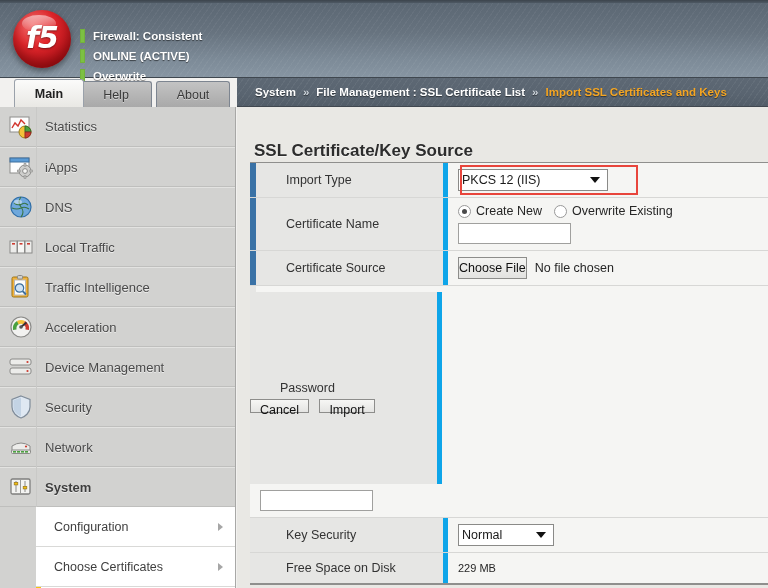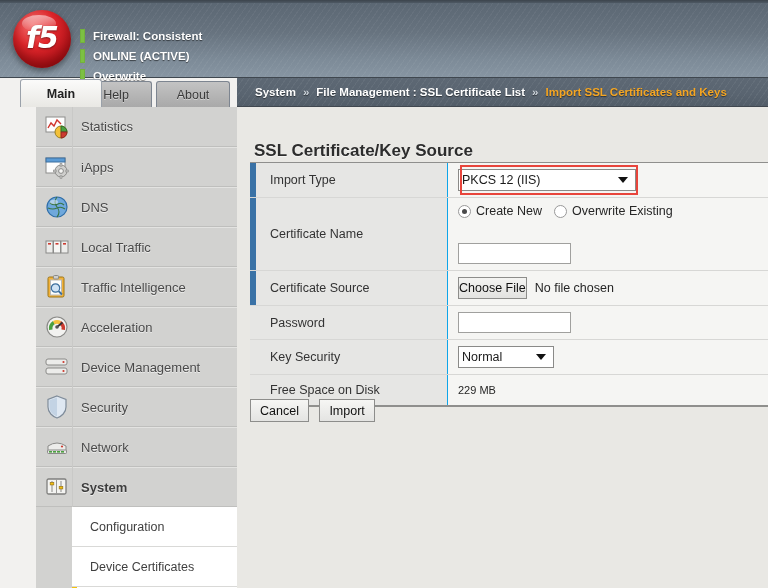--- a/index.html
+++ b/index.html
@@ -79,31 +79,30 @@
     text-shadow: 0 1px 0 rgba(255,255,255,0.45);
     cursor: pointer;
   }
   .tab.active {
     background: linear-gradient(to bottom, #fbfbfa, #e9e8e4);
     color: #222; font-weight: bold;
     border-color: #9aa1aa;
     z-index: 3;
     height: 28px; top: 1px;
   }
-  .tab-main  { left: 20px;   width: 82px; }
+  .tab-main  { left: 14px;   width: 70px; }
   .tab-help  { left: 80px;  width: 72px; }
   .tab-about { left: 156px; width: 74px; }
 
   
   .sidebar {
     position: absolute; left: 0; top: 107px; width: 236px; height: 481px;
     background: #d2d2d0;
     border-right: 1px solid #a8a8a6;
     overflow: hidden;
-    margin-left: 36px;
   }
   .nav-item {
     position: relative; height: 40px; display: flex; align-items: center;
     padding-left: 8px;
     border-bottom: 1px solid #bfbfbd;
     border-top: 1px solid #e3e3e1;
     cursor: pointer;
   }
   .nav-item:first-child { border-top: none; }
   .nav-label {
@@ -188,32 +187,32 @@
     position: relative;
   }
   .frow:last-child { border-bottom: none; }
   .frow .req-bar {
     width: 6px; flex: 0 0 6px; background: #e6e6e4;
   }
   .frow.required .req-bar { background: #3a72a6; }
   .fcell-label {
     width: 192px; flex: 0 0 192px;
     background: #e6e6e4;
-    border-right: 1px solid #0ea5e9;
+    border-right: 5px solid #0ea5e9;
     display: flex; align-items: center;
-    padding-left: 14px;
+    padding-left: 30px;
     font-size: 12.5px; color: #333333;
   }
   .fcell-value {
     flex: 1 1 auto; background: #f5f5f3;
     display: flex; align-items: center;
     padding: 6px 10px;
   }
   .fcell-value.stacked {
-    flex-direction: column; align-items: flex-start; justify-content: center; gap: 20px;
+    flex-direction: column; align-items: flex-start; justify-content: center;
   }
 
   select.ui-select {
     font-family: "Liberation Sans", sans-serif;
     font-size: 12.5px; color: #1a1a1a;
     background: #ffffff;
     border: 1px solid #8a8a88;
     height: 22px; padding: 1px 3px;
     -webkit-appearance: none; appearance: none;
   }
@@ -224,21 +223,21 @@
     border-top: 6px solid #111;
     border-left: 5px solid transparent;
     border-right: 5px solid transparent;
   }
   .highlight-box {
     position: absolute; left: 2px; top: -4px;
     width: 178px; height: 30px;
     border: 2px solid #e8453c;
     pointer-events: none;
   }
-  .import-select { width: 178px; }
+  .import-select { width: 150px; }
   .keysec-select { width: 96px; }
 
   .radio-line { display: flex; align-items: center; margin-bottom: 5px; }
   .radio-dot {
     width: 13px; height: 13px; border-radius: 50%;
     border: 1px solid #999; background: #fff;
     display: inline-block; position: relative;
     margin-right: 5px; flex: 0 0 13px;
   }
   .radio-dot.on:after {
@@ -267,21 +266,21 @@
   }
   .file-none { font-size: 12.5px; color: #262626; margin-left: 8px; }
   .plain-value { font-size: 11px; color: #262626; }
 
   .btn-row { position: absolute; left: 13px; top: 0; }
   .action-btn {
     font-family: "Liberation Sans", sans-serif;
     font-size: 12.5px; color: #111;
     background: linear-gradient(to bottom, #f6f6f4, #e4e4e2);
     border: 1px solid #8d8d8b;
-    padding: 3px 9px; height: 23px;
+    padding: 3px 9px; height: 14px;
     margin-right: 6px;
     cursor: pointer;
   }
 </style>
 </head>
 <body>
 
 <div id="app">
 
   <div class="topbar">
@@ -447,21 +446,21 @@
       <span class="nav-label">System</span>
     </div>
 
     <div class="submenu">
       <div class="submenu-rail"></div>
       <div class="sub-item">
         <span class="sub-label">Configuration</span>
         <span class="arrow"></span>
       </div>
       <div class="sub-item">
-        <span class="sub-label">Device Certificates</span>
+        <span class="sub-label">Choose Certificates</span>
         <span class="arrow"></span>
       </div>
       <div class="sub-item selected">
         
         
       </div>
     </div>
   </div>
 
   <div class="content">
@@ -510,21 +509,21 @@
 
         <div class="frow required">
           <div class="req-bar"></div>
           <div class="fcell-label">Certificate Source</div>
           <div class="fcell-value">
             <button class="file-btn">Choose File</button>
             <span class="file-none">No file chosen</span>
           </div>
         </div>
 
-        <div class="frow" style="min-height:34px;">
+        <div class="frow" style="min-height:34px;flex-direction:column;">
           <div class="req-bar"></div>
           <div class="fcell-label">Password</div>
           <div class="fcell-value">
             <input class="ui-text pw" type="password" value="" style="">
           </div>
         </div>
 
         <div class="frow">
           <div class="req-bar"></div>
           <div class="fcell-label">Key Security</div>

